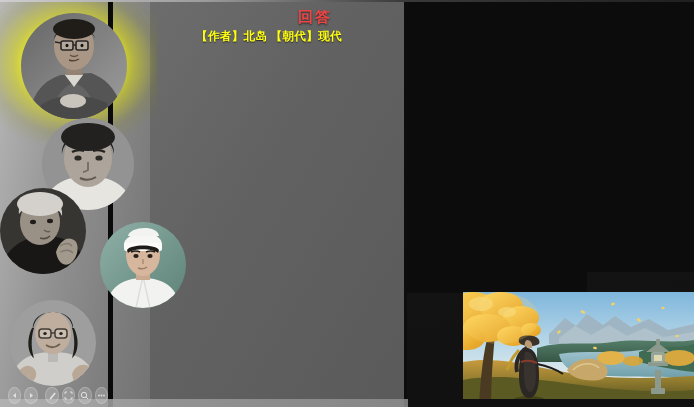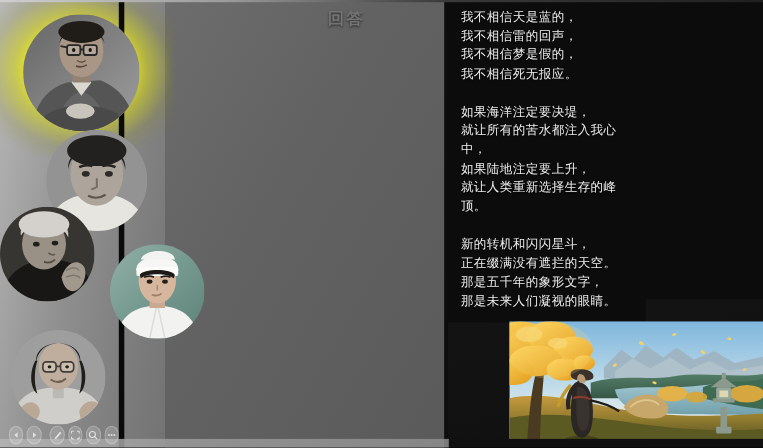--- a/index.html
+++ b/index.html
@@ -52,21 +52,21 @@
 
   
   .poem{
     position:absolute;color:#eeeeee;
     font-family:"Liberation Serif","DejaVu Serif",serif;
     font-size:11.4px;line-height:17.2px;letter-spacing:.4px;
     white-space:pre-wrap;text-shadow:0 1px 1px rgba(0,0,0,.55);
   }
   .poem-title{
     position:absolute;left:255px;top:8px;width:120px;text-align:center;
-    color:#737373;font-family:"Liberation Serif","DejaVu Serif",serif;
+    color:#ef4444;font-family:"Liberation Serif","DejaVu Serif",serif;
     font-size:15px;font-weight:700;letter-spacing:2px;
     text-shadow:0 1px 2px rgba(0,0,0,.6);
   }
   .poem-meta{
     position:absolute;left:196px;top:29px;width:190px;text-align:left;
     color:#ffff12;font-family:"Liberation Serif","DejaVu Serif",serif;
     font-size:11.6px;font-weight:700;letter-spacing:.3px;
     text-shadow:0 1px 1px rgba(0,0,0,.6);
   }
   .col-left{left:196px;top:46px;width:200px;}
@@ -250,39 +250,24 @@
       <ellipse cx="51" cy="33.5" rx="1.7" ry="1.5" fill="#191611"></ellipse>
       <path d="M36 45 q7 5 14 -1" stroke="#6b5a4a" stroke-width="1.8" fill="none"></path>
 
       <path d="M6 78 C10 64 22 62 26 72 C28 80 18 86 10 86 Z" fill="#b8a593"></path>
       <path d="M62 74 C66 62 80 62 82 72 C84 82 72 86 64 84 Z" fill="#b8a593"></path>
       <rect width="86" height="86" fill="rgba(255,255,255,0.04)"></rect>
     </svg>
   </div>
 
   <div class="poem-title">回答</div>
+  <div class="poem-meta">【作者】北岛 【朝代】现代</div>
 
   <div class="panel-right2"></div>
   <div class="panel-right"></div>
-  <div class="poem col-right">我不相信天是蓝的，
-我不相信雷的回声，
-我不相信梦是假的，
-我不相信死无报应。
-
-如果海洋注定要决堤，
-就让所有的苦水都注入我心
-中，
-如果陆地注定要上升，
-就让人类重新选择生存的峰
-顶。
-
-新的转机和闪闪星斗，
-正在缀满没有遮拦的天空。
-那是五千年的象形文字，
-那是未来人们凝视的眼睛。</div>
 
   <div class="shot">
     <svg width="231" height="112" viewBox="0 0 231 112">
       <defs>
         <linearGradient id="sky" x1="0" y1="0" x2="0" y2="1">
           <stop offset="0" stop-color="#7fb6dc"></stop>
           <stop offset="0.45" stop-color="#b7d7e8"></stop>
           <stop offset="0.75" stop-color="#dfeaec"></stop>
           <stop offset="1" stop-color="#eef1e8"></stop>
         </linearGradient>

